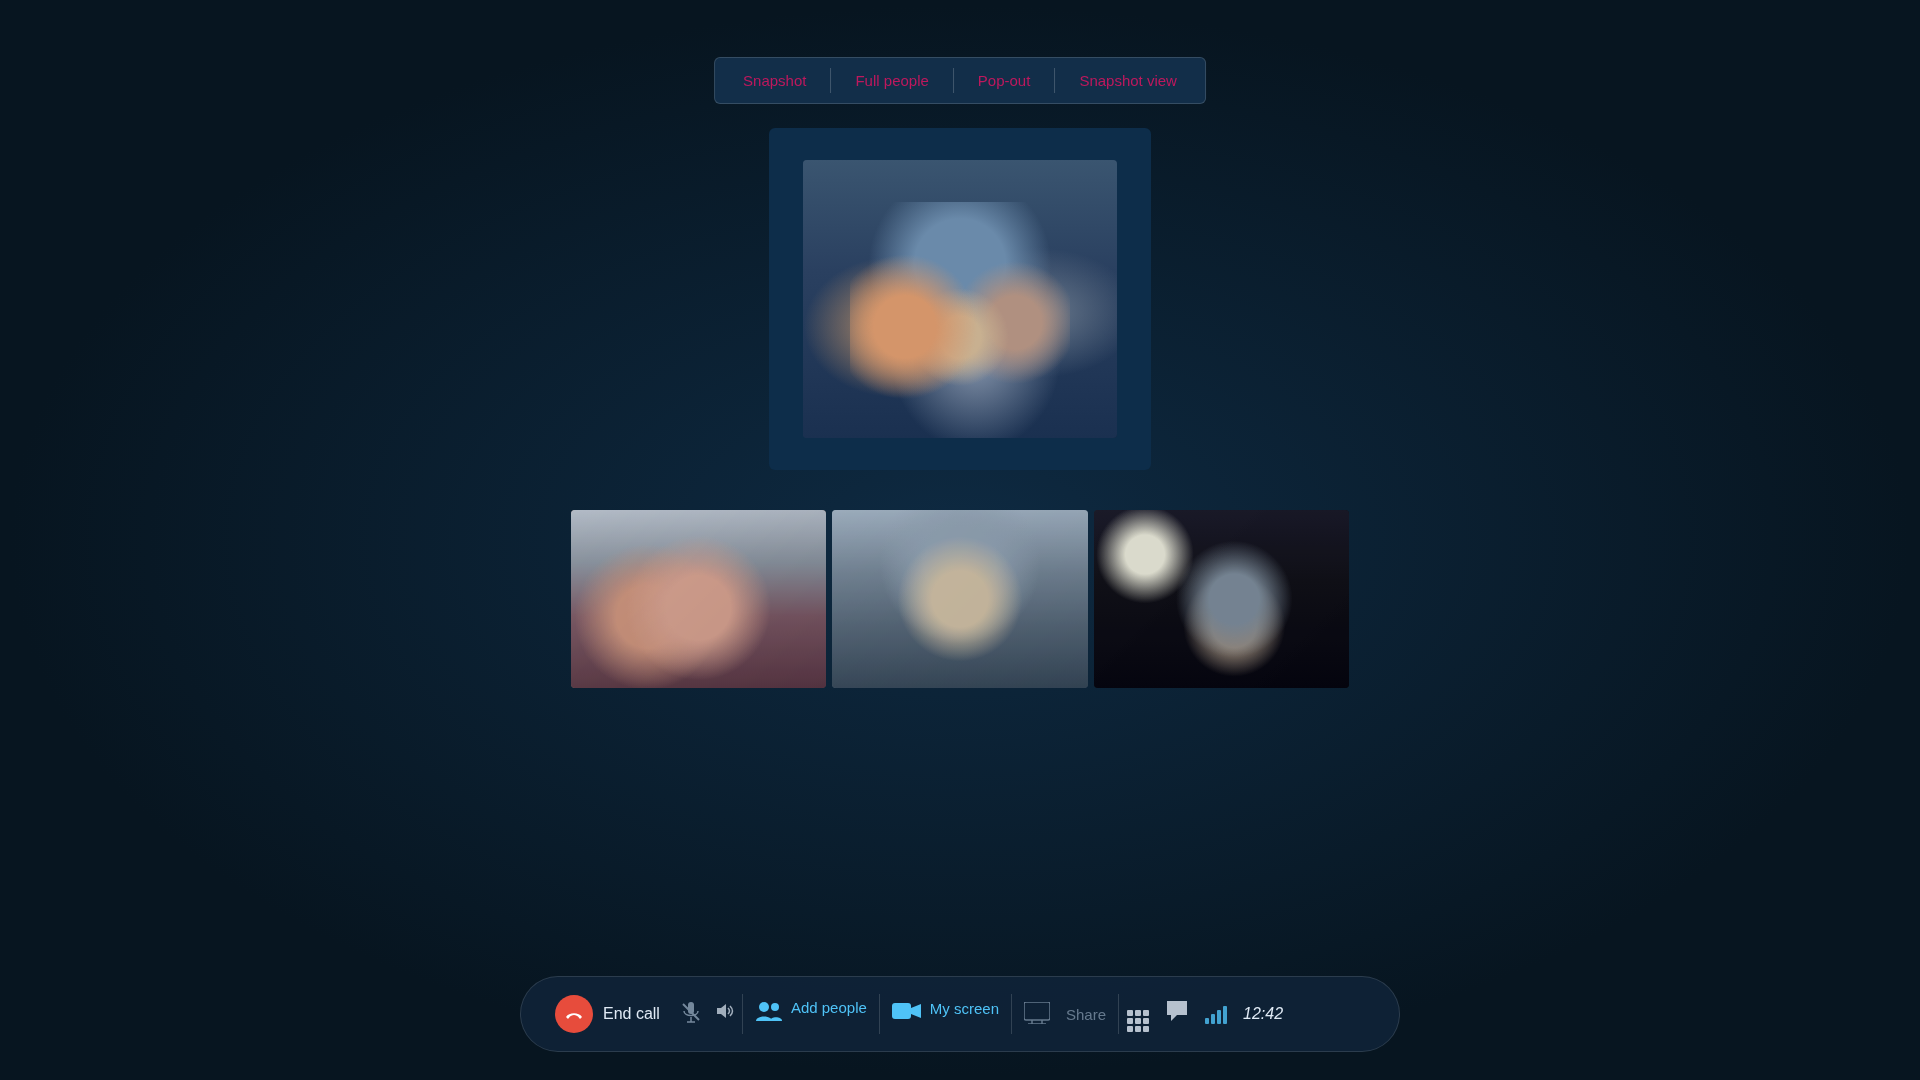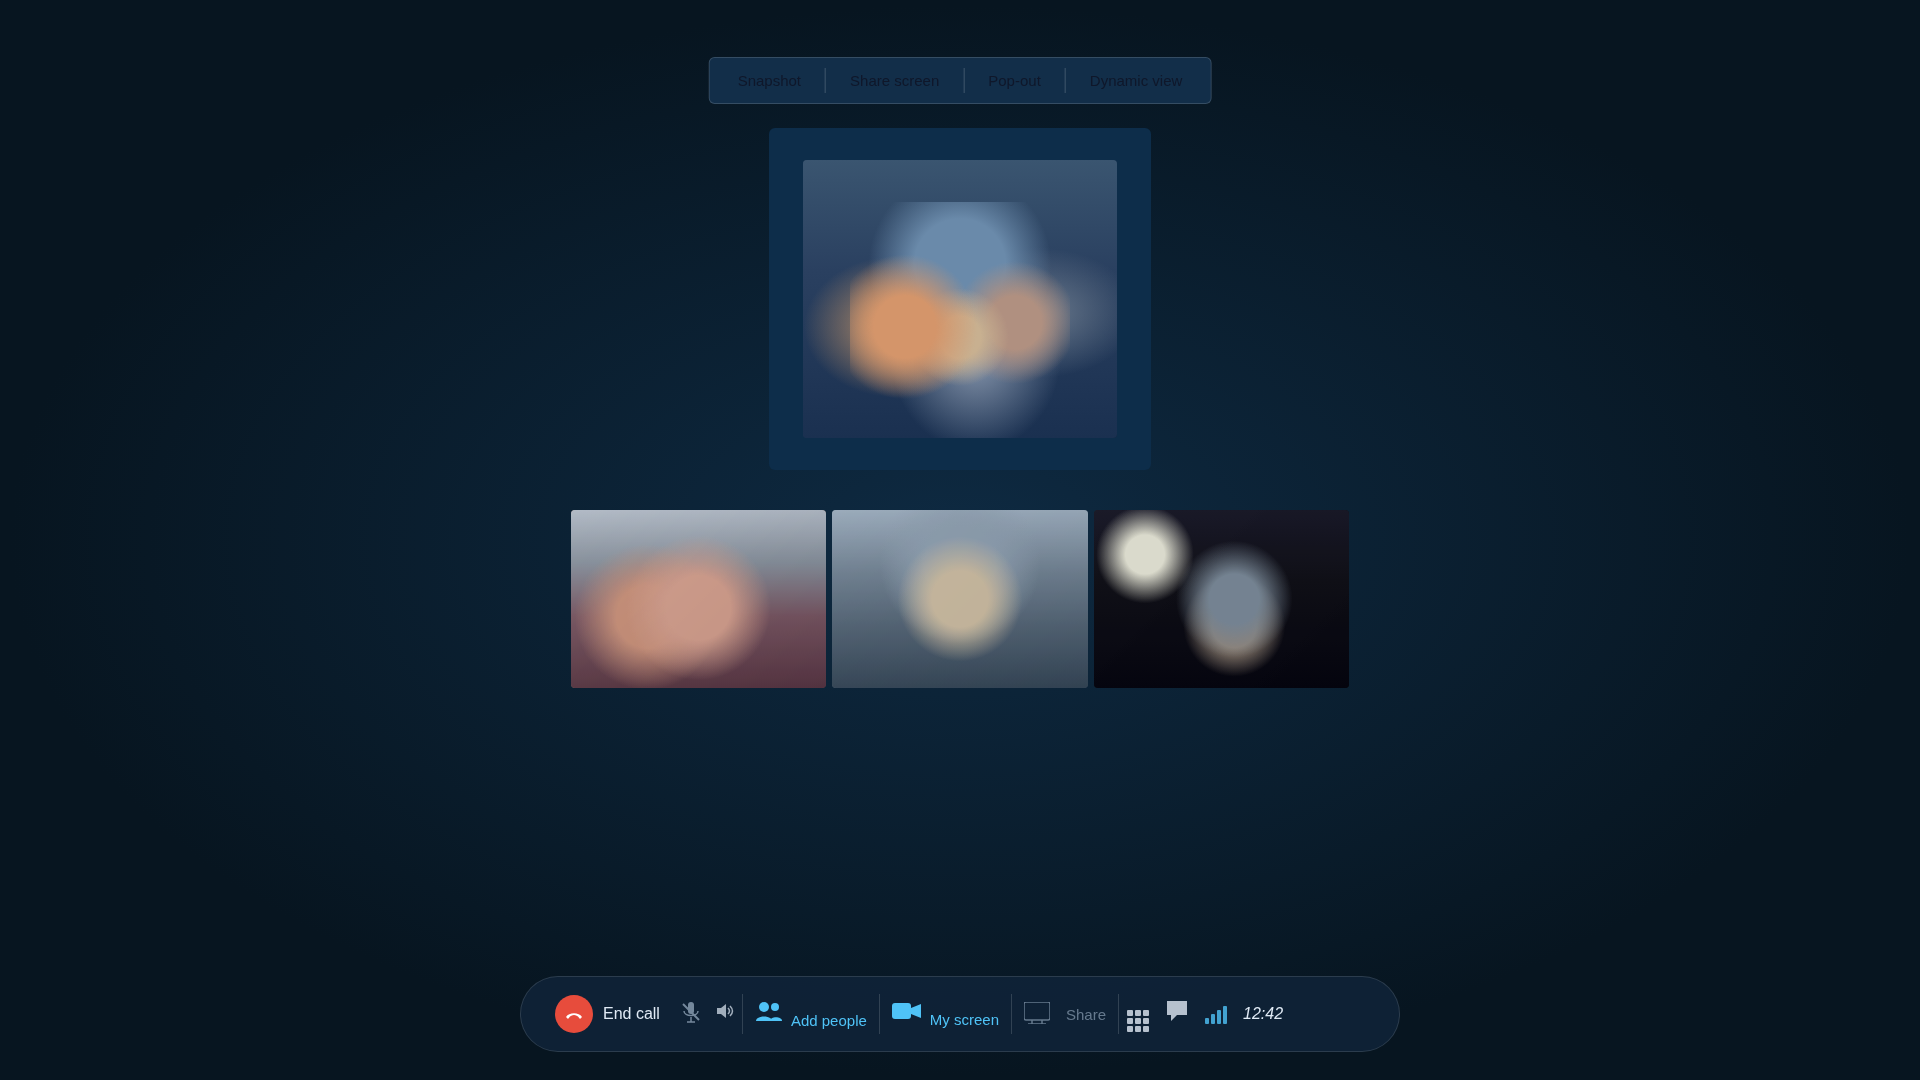--- a/index.html
+++ b/index.html
@@ -21,21 +21,21 @@
       transform: translateX(-50%);
       display: flex;
       gap: 4px;
       background: rgba(20, 50, 80, 0.85);
       border: 1px solid rgba(255,255,255,0.15);
       border-radius: 6px;
       padding: 6px 10px;
     }
 
     .toolbar-btn {
-      color: #0f172a;
+      color: #be185d;
       background: transparent;
       border: none;
       padding: 8px 18px;
       font-size: 15px;
       cursor: pointer;
       border-radius: 4px;
       white-space: nowrap;
     }
 
     .toolbar-separator {
@@ -218,21 +218,21 @@
       border: none;
       cursor: pointer;
       color: #e0eaf5;
       font-size: 22px;
       padding: 6px;
       opacity: 0.7;
     }
 
     .action-btn {
       display: flex;
-      align-items: flex-end;
+      align-items: flex-start;
       gap: 8px;
       background: transparent;
       border: none;
       cursor: pointer;
       padding: 8px 12px;
       color: #4fc3f7;
       font-size: 15px;
     }
 
     .action-icon {
@@ -295,25 +295,25 @@
       background: #4fc3f7;
       border-radius: 1px;
     }
   </style>
 </head>
 <body>
 
 <div class="top-toolbar">
   <button class="toolbar-btn">Snapshot</button>
   <div class="toolbar-separator"></div>
-  <button class="toolbar-btn">Share screen</button>
+  <button class="toolbar-btn">Full people</button>
   <div class="toolbar-separator"></div>
   <button class="toolbar-btn">Pop-out</button>
   <div class="toolbar-separator"></div>
-  <button class="toolbar-btn">Dynamic view</button>
+  <button class="toolbar-btn">Snapshot view</button>
 </div>
 
 <div class="main-video-container">
   <div class="main-video-placeholder">
     <div class="family-photo"></div>
   </div>
 </div>
 
 <div class="thumbnails-row">
   <div class="thumbnail thumb-1"></div>

